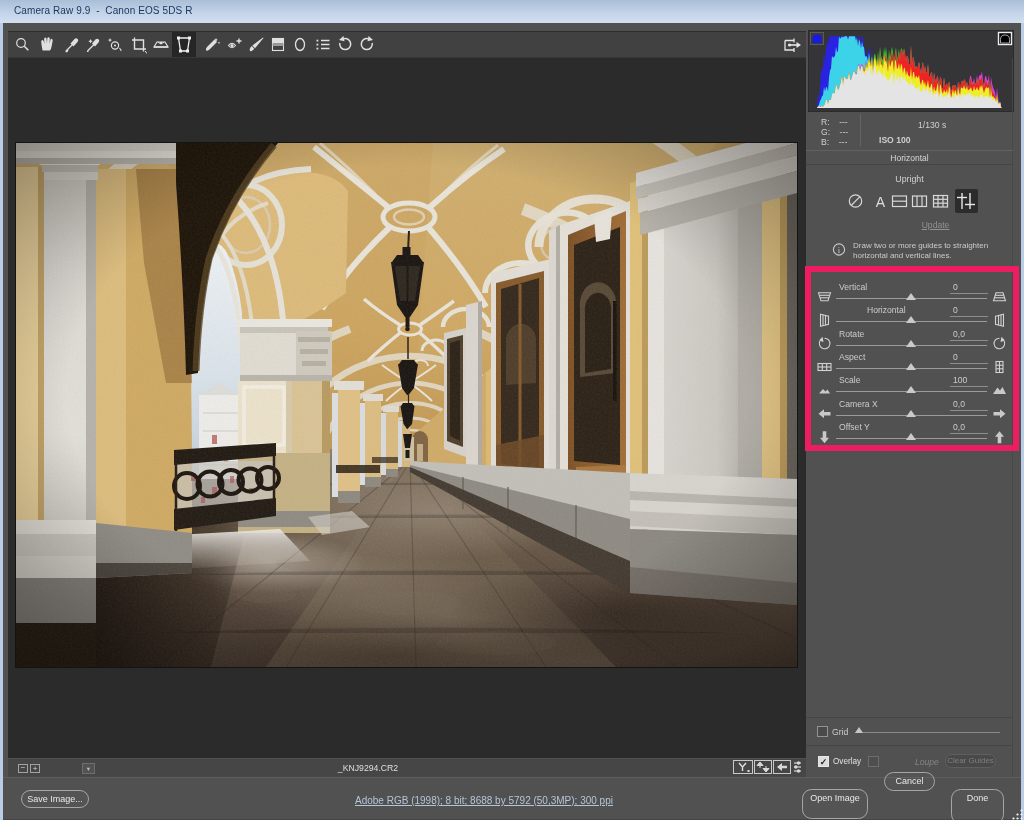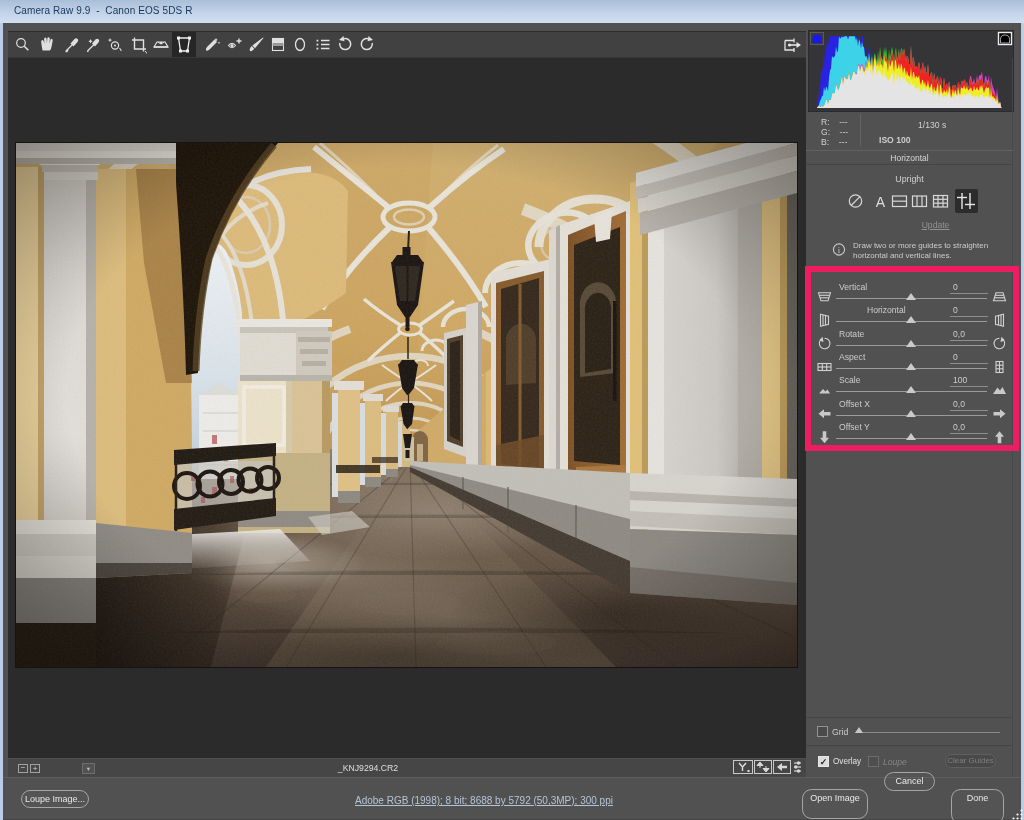--- a/index.html
+++ b/index.html
@@ -50,21 +50,21 @@
 .sthumb{left:906px;width:0;height:0;border-left:5.5px solid transparent;border-right:5.5px solid transparent;border-bottom:7px solid #cacaca;}
 #gridcb{left:817px;top:726px;width:11px;height:11px;border:1px solid #939393;background:#4a4a4a;}
 #gridT{left:832px;top:727px;}
 #gridtrack{left:855px;top:732px;width:145px;height:1px;background:#8a8a8a;}
 #gridthumb{left:855px;top:727px;width:0;height:0;border-left:4.5px solid transparent;border-right:4.5px solid transparent;border-bottom:6px solid #c6c6c6;}
 #hline3{left:806px;top:717px;width:207px;height:1px;background:#454545;}
 #hline4{left:806px;top:745px;width:207px;height:1px;background:#454545;}
 #ovlcb{left:818px;top:756px;width:11px;height:11px;background:#dcdcdc;border:1px solid #e8e8e8;color:#222;font-size:9px;line-height:10px;text-align:center;font-weight:bold;}
 #ovlT{left:833px;top:757px;color:#e2e2e2;font-size:8.2px;}
 #loupecb{left:868px;top:756px;width:11px;height:11px;border:1px solid #6d6d6d;background:#4e4e4e;}
-#loupeT{left:883px;top:757px;color:#848484;font-size:8.6px;font-style:italic;}
+#loupeT{left:915px;top:757px;color:#848484;font-size:8.6px;font-style:italic;}
 #clearg{left:945px;top:754px;width:51px;height:14px;background:#494949;border:1px solid #5f5f5f;border-radius:7px;color:#7f7f7f;font-size:8px;text-align:center;line-height:12px;}
 </style></head>
 <body>
 <div class="abs" id="titlebar"></div>
 <div class="abs" id="titletext">Camera Raw 9.9&nbsp;&nbsp;-&nbsp;&nbsp;Canon EOS 5DS R</div>
 <div class="abs" id="brdL"></div>
 <div class="abs" id="brdR"></div>
 <div class="abs" id="brdB"></div>
 <div class="abs" id="toolbar"></div>
 <div class="abs" id="tbsel"></div>
@@ -510,21 +510,21 @@
       <line x1="40" y1="7" x2="47" y2="7"></line>
       <line x1="40" y1="11" x2="47" y2="11"></line>
     </g>
 <g fill="#d8d8d8">
       <circle cx="44.5" cy="3" r="1.7"></circle>
       <circle cx="41.8" cy="7" r="1.7"></circle>
       <circle cx="44.5" cy="11" r="1.7"></circle>
     </g>
 </svg>
 <div class="abs" id="bbar"></div>
-<div class="abs pill" id="saveimg">Loupe Image...</div>
+<div class="abs pill" id="saveimg">Save Image...</div>
 <div class="abs pill" id="openimg">Open Image</div>
 <div class="abs pill" id="cancel">Cancel</div>
 <div class="abs pill" id="done">Done</div>
 <div class="abs" id="rgblink">Adobe RGB (1998); 8 bit; 8688 by 5792 (50,3MP); 300 ppi</div>
 <svg class="abs" style="left:808px;top:30px" width="206" height="82" viewBox="0 0 206 82">
 <rect x="0" y="0" width="206" height="82" fill="#353538" stroke="#232323" stroke-width="1"></rect>
 <g transform="translate(9,4)">
       <polygon fill="#2a22e2" points="0,74 0,74.0 1,59.4 2,66.1 3,55.6 4,36.6 5,36.8 6,32.6 7,15.2 8,31.1 9,16.1 10,5.8 11,13.4 12,2.2 13,2.2 14,2.2 15,2.2 16,2.2 17,2.2 18,2.2 19,2.2 20,2.2 21,2.2 22,2.2 23,2.2 24,2.2 25,2.2 26,2.2 27,2.2 28,2.2 29,2.2 30,2.2 31,2.2 32,2.2 33,2.2 34,2.2 35,2.2 36,2.2 37,2.2 38,2.2 39,2.2 40,2.2 41,12.2 42,2.2 43,2.2 44,12.2 45,2.2 46,2.2 47,13.1 48,15.4 49,21.7 50,23.0 51,18.4 52,11.2 53,25.5 54,27.9 55,14.1 56,35.3 57,30.2 58,30.4 59,35.5 60,39.9 61,34.3 62,38.6 63,35.9 64,40.4 65,39.6 66,44.5 67,35.1 68,43.6 69,41.7 70,45.3 71,47.8 72,44.4 73,45.2 74,40.4 75,38.6 76,40.9 77,51.3 78,41.8 79,38.3 80,47.0 81,42.5 82,41.0 83,48.7 84,40.9 85,43.2 86,43.4 87,46.4 88,42.6 89,48.0 90,46.5 91,49.6 92,50.3 93,51.2 94,45.6 95,52.7 96,49.8 97,49.8 98,54.2 99,54.1 100,55.0 101,54.2 102,50.4 103,58.5 104,56.0 105,58.2 106,52.2 107,55.0 108,55.4 109,57.8 110,54.1 111,55.3 112,57.5 113,60.6 114,53.8 115,54.3 116,62.4 117,59.3 118,60.2 119,59.7 120,57.7 121,57.0 122,65.1 123,59.6 124,58.4 125,61.0 126,63.6 127,62.5 128,61.5 129,63.8 130,60.3 131,61.0 132,57.1 133,61.5 134,64.2 135,63.3 136,61.7 137,64.7 138,60.1 139,60.1 140,62.5 141,61.0 142,59.0 143,65.3 144,59.3 145,62.3 146,60.4 147,59.3 148,62.3 149,60.8 150,59.5 151,61.3 152,58.6 153,59.4 154,60.5 155,61.8 156,63.1 157,60.4 158,65.0 159,61.4 160,61.9 161,63.0 162,64.5 163,61.3 164,61.3 165,59.6 166,62.0 167,65.1 168,62.1 169,62.1 170,62.3 171,63.8 172,60.7 173,65.5 174,61.2 175,65.4 176,66.1 177,57.5 178,56.7 179,61.9 180,56.6 181,60.7 182,68.6 183,65.2 184,73.6 185,74.0 186,74.0 186,74"></polygon>
 <polygon fill="#3cd3e8" points="0,74 0,74.0 1,72.2 2,70.8 3,67.1 4,65.2 5,62.2 6,61.3 7,52.6 8,57.5 9,53.6 10,53.1 11,57.5 12,43.4 13,36.5 14,34.5 15,21.7 16,23.7 17,22.9 18,21.9 19,12.6 20,18.4 21,16.7 22,2.2 23,4.7 24,3.7 25,2.2 26,3.7 27,2.6 28,2.2 29,2.2 30,2.2 31,5.6 32,2.2 33,2.2 34,2.2 35,2.2 36,2.2 37,2.2 38,2.2 39,7.0 40,3.4 41,12.2 42,5.2 43,7.7 44,14.6 45,7.2 46,12.7 47,13.1 48,22.7 49,22.0 50,23.0 51,27.2 52,18.4 53,25.5 54,31.2 55,24.4 56,35.3 57,30.4 58,30.4 59,35.5 60,39.9 61,34.3 62,38.6 63,35.9 64,40.4 65,39.6 66,44.5 67,35.1 68,43.6 69,41.7 70,45.3 71,47.8 72,44.4 73,45.2 74,40.4 75,38.6 76,40.9 77,51.3 78,41.8 79,38.3 80,47.0 81,42.5 82,41.0 83,48.7 84,40.9 85,43.2 86,43.4 87,46.4 88,42.6 89,48.0 90,46.5 91,49.6 92,50.3 93,51.2 94,45.6 95,52.7 96,49.8 97,49.8 98,54.2 99,54.1 100,55.0 101,54.2 102,50.4 103,58.5 104,56.0 105,58.2 106,52.2 107,55.0 108,55.4 109,57.8 110,54.1 111,55.3 112,57.5 113,60.6 114,53.8 115,54.3 116,62.4 117,59.3 118,60.2 119,59.7 120,57.7 121,57.0 122,65.1 123,59.6 124,58.4 125,61.0 126,63.6 127,62.5 128,61.5 129,63.8 130,60.3 131,61.0 132,57.1 133,61.5 134,64.2 135,63.3 136,61.7 137,64.7 138,60.1 139,60.1 140,62.5 141,61.0 142,59.0 143,65.3 144,59.3 145,62.3 146,60.4 147,59.3 148,62.3 149,60.8 150,59.5 151,61.3 152,58.6 153,59.4 154,60.5 155,61.8 156,63.1 157,60.4 158,65.0 159,61.4 160,61.9 161,63.0 162,64.5 163,61.3 164,61.3 165,59.6 166,62.0 167,65.1 168,62.1 169,62.1 170,62.3 171,63.8 172,60.7 173,65.5 174,61.2 175,65.4 176,66.1 177,65.8 178,64.4 179,68.3 180,66.9 181,69.0 182,71.3 183,67.9 184,73.6 185,74.0 186,74.0 186,74"></polygon>
 <polygon fill="#e438da" points="0,74 0,74.0 1,72.8 2,72.3 3,72.8 4,73.0 5,72.0 6,73.2 7,70.9 8,70.4 9,65.8 10,66.2 11,70.7 12,66.6 13,65.7 14,66.5 15,60.6 16,58.8 17,59.5 18,59.2 19,50.3 20,53.2 21,56.2 22,55.3 23,51.3 24,48.4 25,41.6 26,52.5 27,43.7 28,42.7 29,45.9 30,44.2 31,45.5 32,38.1 33,45.6 34,46.4 35,43.3 36,39.5 37,36.7 38,39.4 39,38.4 40,40.1 41,31.3 42,29.7 43,35.8 44,30.2 45,30.6 46,31.3 47,37.2 48,32.6 49,25.6 50,34.5 51,29.0 52,24.5 53,29.2 54,32.6 55,22.9 56,39.3 57,26.0 58,23.0 59,27.9 60,32.3 61,23.6 62,33.5 63,16.8 64,27.1 65,30.1 66,32.8 67,19.7 68,26.8 69,19.4 70,27.7 71,32.7 72,21.7 73,29.1 74,22.5 75,16.6 76,22.2 77,32.6 78,21.5 79,16.1 80,28.4 81,24.3 82,18.0 83,27.5 84,15.4 85,17.2 86,21.5 87,14.8 88,19.9 89,28.1 90,21.4 91,23.3 92,29.9 93,31.7 94,11.4 95,33.7 96,22.5 97,25.8 98,35.3 99,31.7 100,33.0 101,34.6 102,27.7 103,34.0 104,40.4 105,32.4 106,27.7 107,41.0 108,32.0 109,37.4 110,39.1 111,29.9 112,42.2 113,43.4 114,38.6 115,38.6 116,54.2 117,38.8 118,44.3 119,48.7 120,42.7 121,42.2 122,55.6 123,43.9 124,43.3 125,53.9 126,54.2 127,43.5 128,51.2 129,50.9 130,49.2 131,55.5 132,47.2 133,51.5 134,58.1 135,55.0 136,50.8 137,53.6 138,50.8 139,52.0 140,62.4 141,48.1 142,48.3 143,59.5 144,48.7 145,46.4 146,49.7 147,45.7 148,45.7 149,54.0 150,47.2 151,55.1 152,50.8 153,42.6 154,41.5 155,47.6 156,48.6 157,43.7 158,50.0 159,48.4 160,40.7 161,48.5 162,41.9 163,41.2 164,40.9 165,37.5 166,47.1 167,52.3 168,42.8 169,41.8 170,46.3 171,46.4 172,40.4 173,58.7 174,42.5 175,49.4 176,53.1 177,55.7 178,57.9 179,65.1 180,53.8 181,63.7 182,70.4 183,67.9 184,72.9 185,74.0 186,74.0 186,74"></polygon>
@@ -654,21 +654,21 @@
 <div class="abs slbl" style="left:839px;top:352px">Aspect</div>
 <div class="abs sval" style="left:953px;top:352px">0</div>
 <div class="abs sunder" style="left:950px;top:363px"></div>
 <div class="abs strack" style="top:368px"></div>
 <div class="abs sthumb" style="top:363px"></div>
 <div class="abs slbl" style="left:839px;top:375px">Scale</div>
 <div class="abs sval" style="left:953px;top:375px">100</div>
 <div class="abs sunder" style="left:950px;top:386px"></div>
 <div class="abs strack" style="top:391px"></div>
 <div class="abs sthumb" style="top:386px"></div>
-<div class="abs slbl" style="left:839px;top:399px">Offset X</div>
+<div class="abs slbl" style="left:839px;top:399px">Camera X</div>
 <div class="abs sval" style="left:953px;top:399px">0,0</div>
 <div class="abs sunder" style="left:950px;top:410px"></div>
 <div class="abs strack" style="top:415px"></div>
 <div class="abs sthumb" style="top:410px"></div>
 <div class="abs slbl" style="left:839px;top:422px">Offset Y</div>
 <div class="abs sval" style="left:953px;top:422px">0,0</div>
 <div class="abs sunder" style="left:950px;top:433px"></div>
 <div class="abs strack" style="top:438px"></div>
 <div class="abs sthumb" style="top:433px"></div>
 <div class="abs" id="pinkrect"></div>

